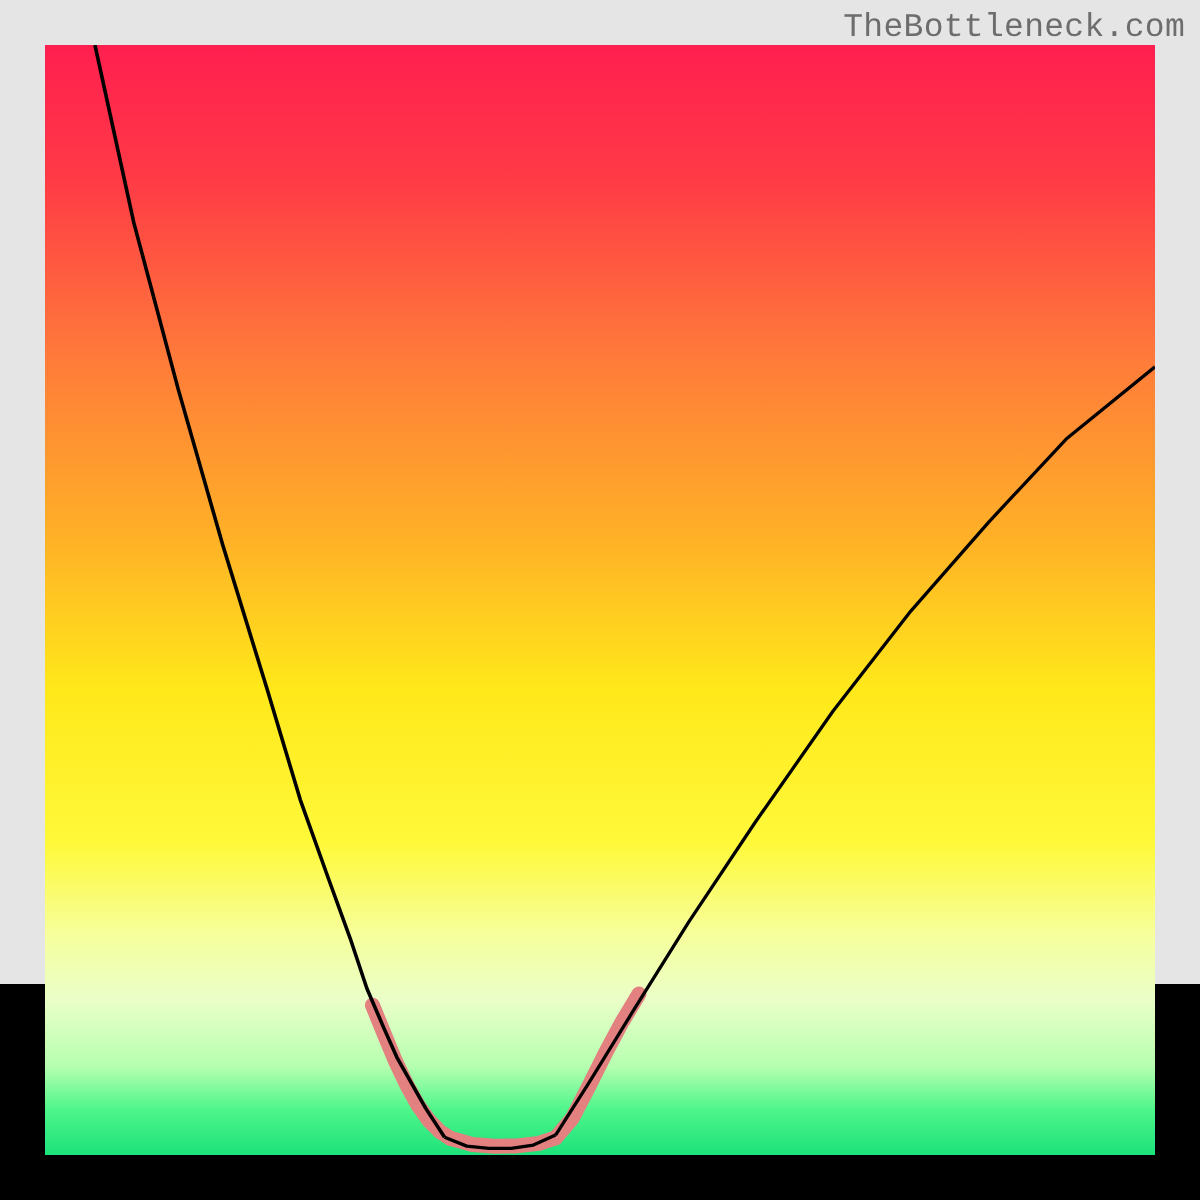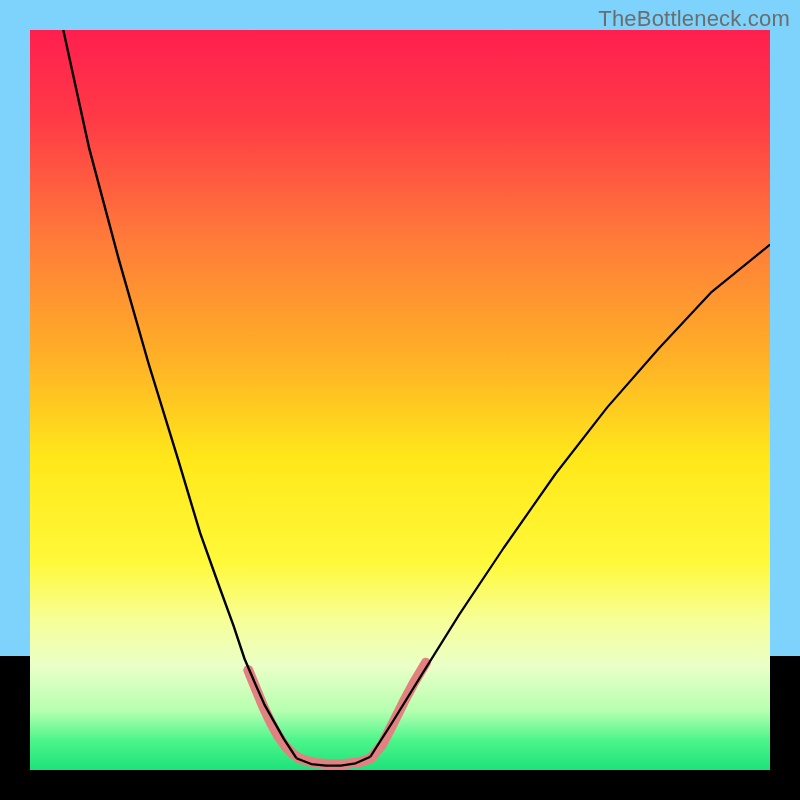--- a/index.html
+++ b/index.html
@@ -8,21 +8,22 @@
     width: 800px;
     height: 800px;
     background: #000;
     overflow: hidden;
     font-family: Arial, Helvetica, sans-serif;
   }
   .stage {
     position: relative;
     width: 800px;
     height: 656px;
-    background: #7dd3fc;
+    background: #e5e5e5;
+    font-family: Liberation Mono, monospace;
   }
   .plot {
     position: absolute;
     left: 30px;
     top: 30px;
     width: 740px;
     height: 740px;
     overflow: hidden;
   }
   .gradient {

